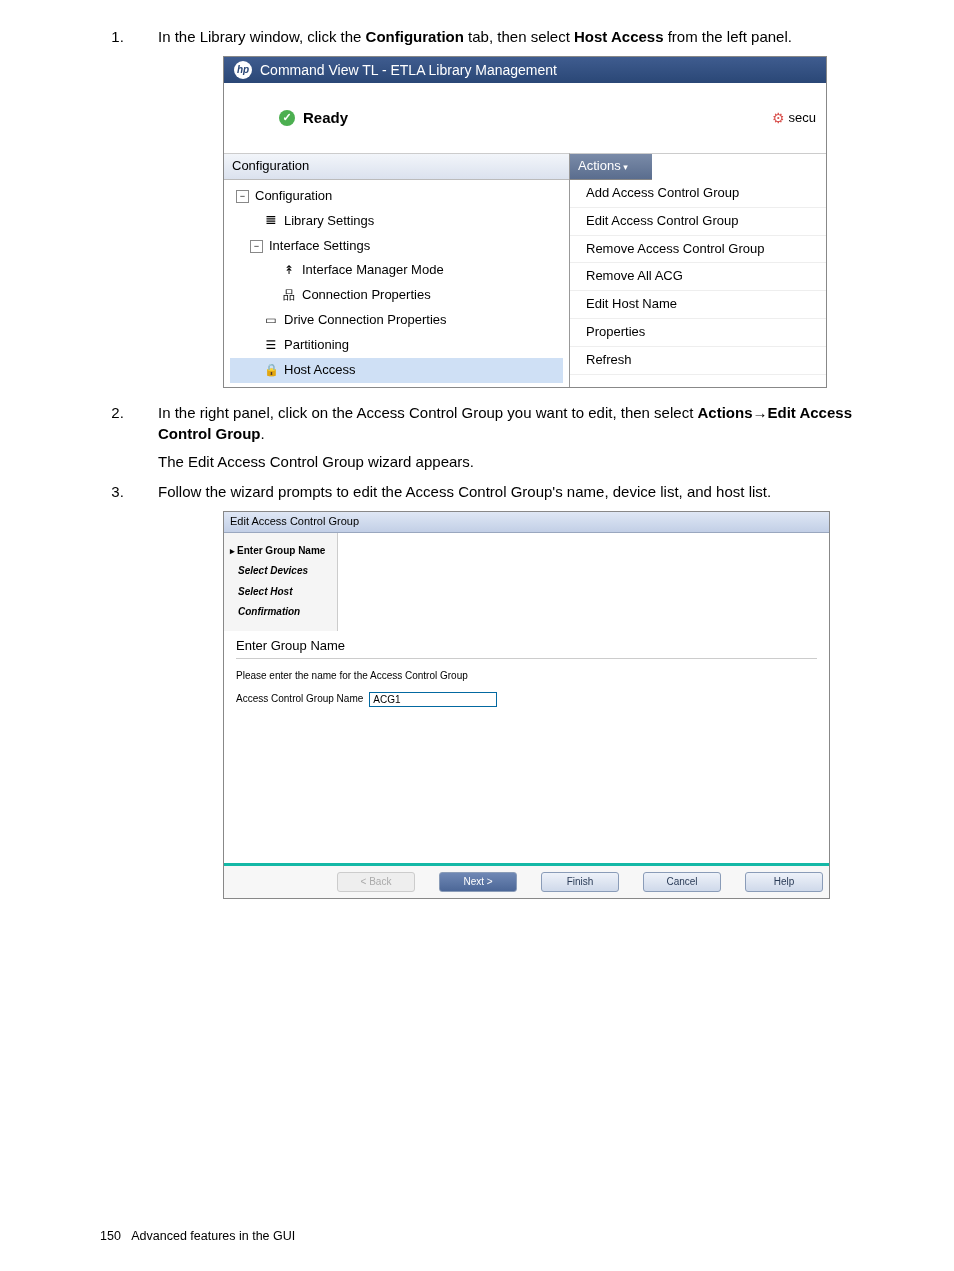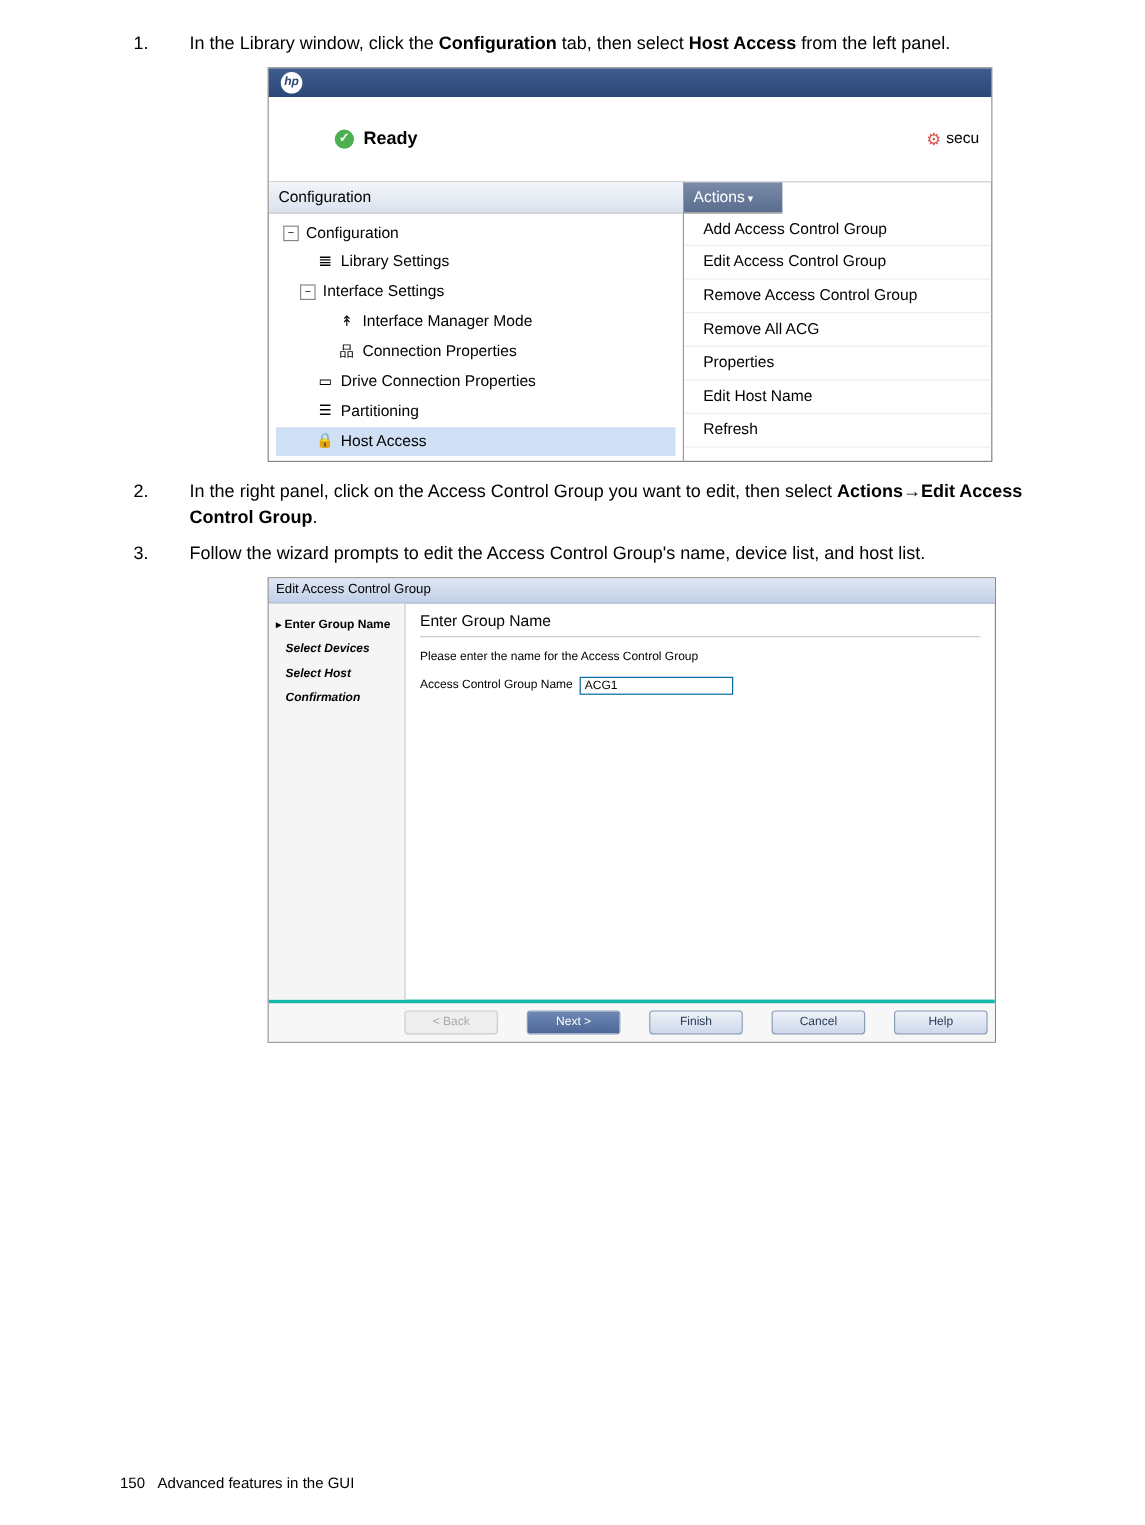--- a/index.html
+++ b/index.html
@@ -114,21 +114,21 @@
   .lock-icon { color:#c9a227; }
   
   .fig2 { width: 605px; margin-left: 0px; }
   .fig2-outer { margin: 8px 0 14px 65px; }
   .titlebar2 {
     background: linear-gradient(#dfe7f5, #c2cfe6);
     font-size: 11px;
     padding: 2px 6px;
     border-bottom: 1px solid #9aa7bf;
   }
-  .wizard-main { display:flex; height: 330px; }
+  .wizard-main { display:flex; height: 330px; flex-direction: column; }
   .wizard-side {
     width: 105px;
     background: #f5f5f5;
     border-right: 1px solid #ccc;
     padding: 8px 4px;
     font-size: 10px;
   }
   .wiz-step { padding: 3px 2px; font-weight: bold; }
   .wiz-step.active::before { content:"▸ "; font-size:9px; }
   .wiz-step:not(.active) { padding-left: 10px; font-style: italic; }
@@ -174,20 +174,21 @@
 <div class="page">
   <ol class="steps">
 
     <li>
       <span>In the Library window, click the </span><span class="bold">Configuration</span><span> tab, then select </span><span class="bold">Host Access</span><span> from the left panel.</span>
 
       
       <div class="figure fig1">
         <div class="titlebar1">
           <span class="hp-logo">hp</span>
+          <span>Command View TL - ETLA Library Management</span>
         </div>
         <div class="statusbar1">
           <div class="ready-wrap">
             <span class="status-icon">✓</span>
             <span>Ready</span>
           </div>
           <div class="secure-wrap">
             <span class="secure-icon">⚙</span>
             <span>secu</span>
           </div>
@@ -230,31 +231,32 @@
               </div>
             </div>
           </div>
           <div class="col-right">
             <div class="actions-header">Actions</div>
             <div class="menu-list">
               <div class="menu-item">Add Access Control Group</div>
               <div class="menu-item">Edit Access Control Group</div>
               <div class="menu-item">Remove Access Control Group</div>
               <div class="menu-item">Remove All ACG</div>
+              <div class="menu-item">Edit Host Name</div>
               <div class="menu-item">Properties</div>
-              <div class="menu-item">Edit Host Name</div>
               <div class="menu-item">Refresh</div>
             </div>
           </div>
         </div>
       </div>
     </li>
 
     <li>
       <span>In the right panel, click on the Access Control Group you want to edit, then select </span><span class="bold">Actions</span><span>→</span><span class="bold">Edit Access Control Group</span><span>.</span>
+      <div class="sub">The Edit Access Control Group wizard appears.</div>
     </li>
 
     <li>
       <span>Follow the wizard prompts to edit the Access Control Group's name, device list, and host list.</span>
 
       
       <div class="fig2-outer">
         <div class="figure fig2" style="margin:0">
           <div class="titlebar2">Edit Access Control Group</div>
           <div class="wizard-main">

